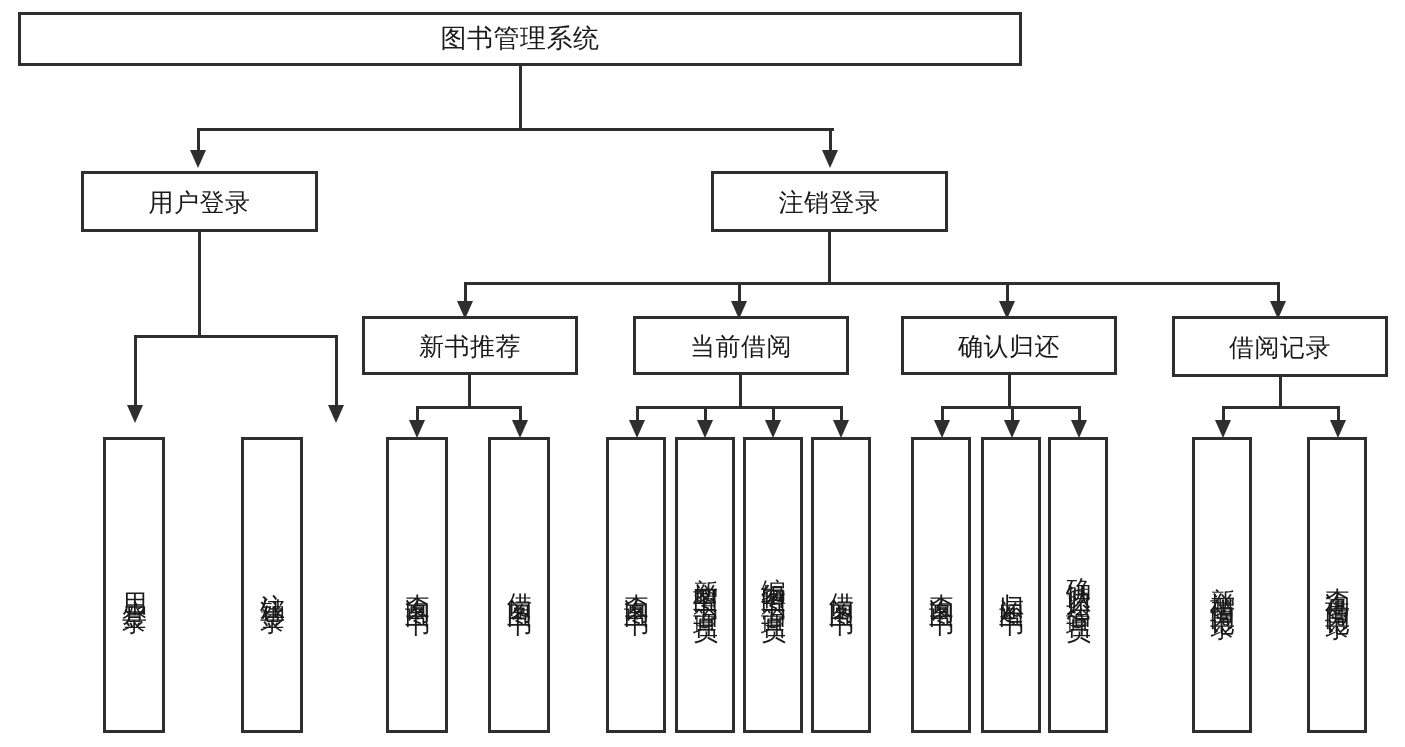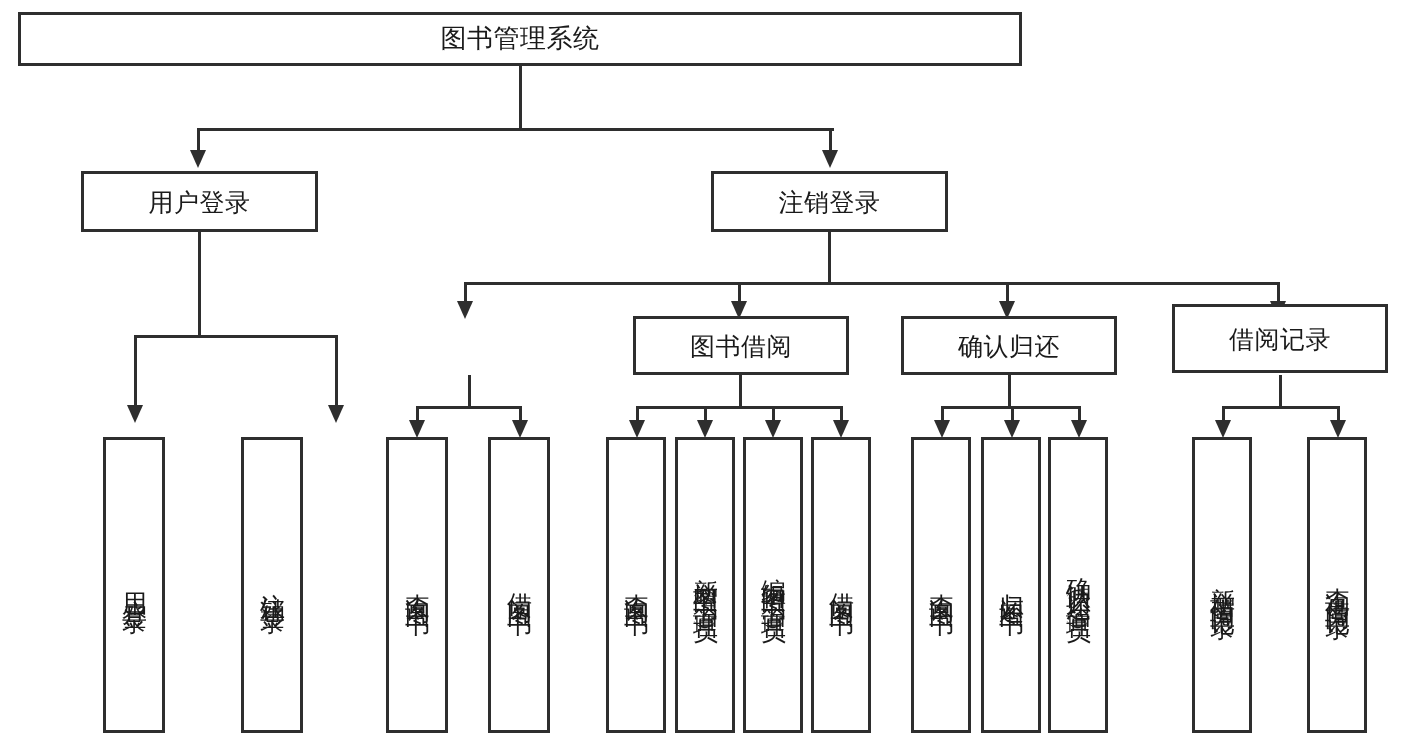--- a/index.html
+++ b/index.html
@@ -115,27 +115,30 @@
   <div class="ln h" style="left:464px; top:282px; width:816px;"></div>
   <div class="ln v" style="left:464px; top:282px; height:21px;"></div>
   <div class="arrow" style="left:457px; top:301px;"></div>
   <div class="ln v" style="left:738px; top:282px; height:21px;"></div>
   <div class="arrow" style="left:731px; top:301px;"></div>
   <div class="ln v" style="left:1006px; top:282px; height:21px;"></div>
   <div class="arrow" style="left:999px; top:301px;"></div>
   <div class="ln v" style="left:1277px; top:282px; height:21px;"></div>
   <div class="arrow" style="left:1270px; top:301px;"></div>
 
+  <div class="node h" style="left:362px; top:316px; width:216px; height:59px;">
+    <span class="cap">新书推荐</span>
+  </div>
   <div class="node h" style="left:633px; top:316px; width:216px; height:59px;">
-    <span class="cap">图书借阅</span>
+    <span class="cap">当前借阅</span>
   </div>
   <div class="node h" style="left:901px; top:316px; width:216px; height:59px;">
     <span class="cap">确认归还</span>
   </div>
-  <div class="node h" style="left:1172px; top:304px; width:216px; height:69px;">
+  <div class="node h" style="left:1172px; top:316px; width:216px; height:61px;">
     <span class="cap">借阅记录</span>
   </div>
 
   <div class="ln v" style="left:468px; top:375px; height:31px;"></div>
   <div class="ln h" style="left:416px; top:406px; width:106px;"></div>
   <div class="ln v" style="left:416px; top:406px; height:22px;"></div>
   <div class="arrow" style="left:409px; top:420px;"></div>
   <div class="ln v" style="left:519px; top:406px; height:22px;"></div>
   <div class="arrow" style="left:512px; top:420px;"></div>
 

